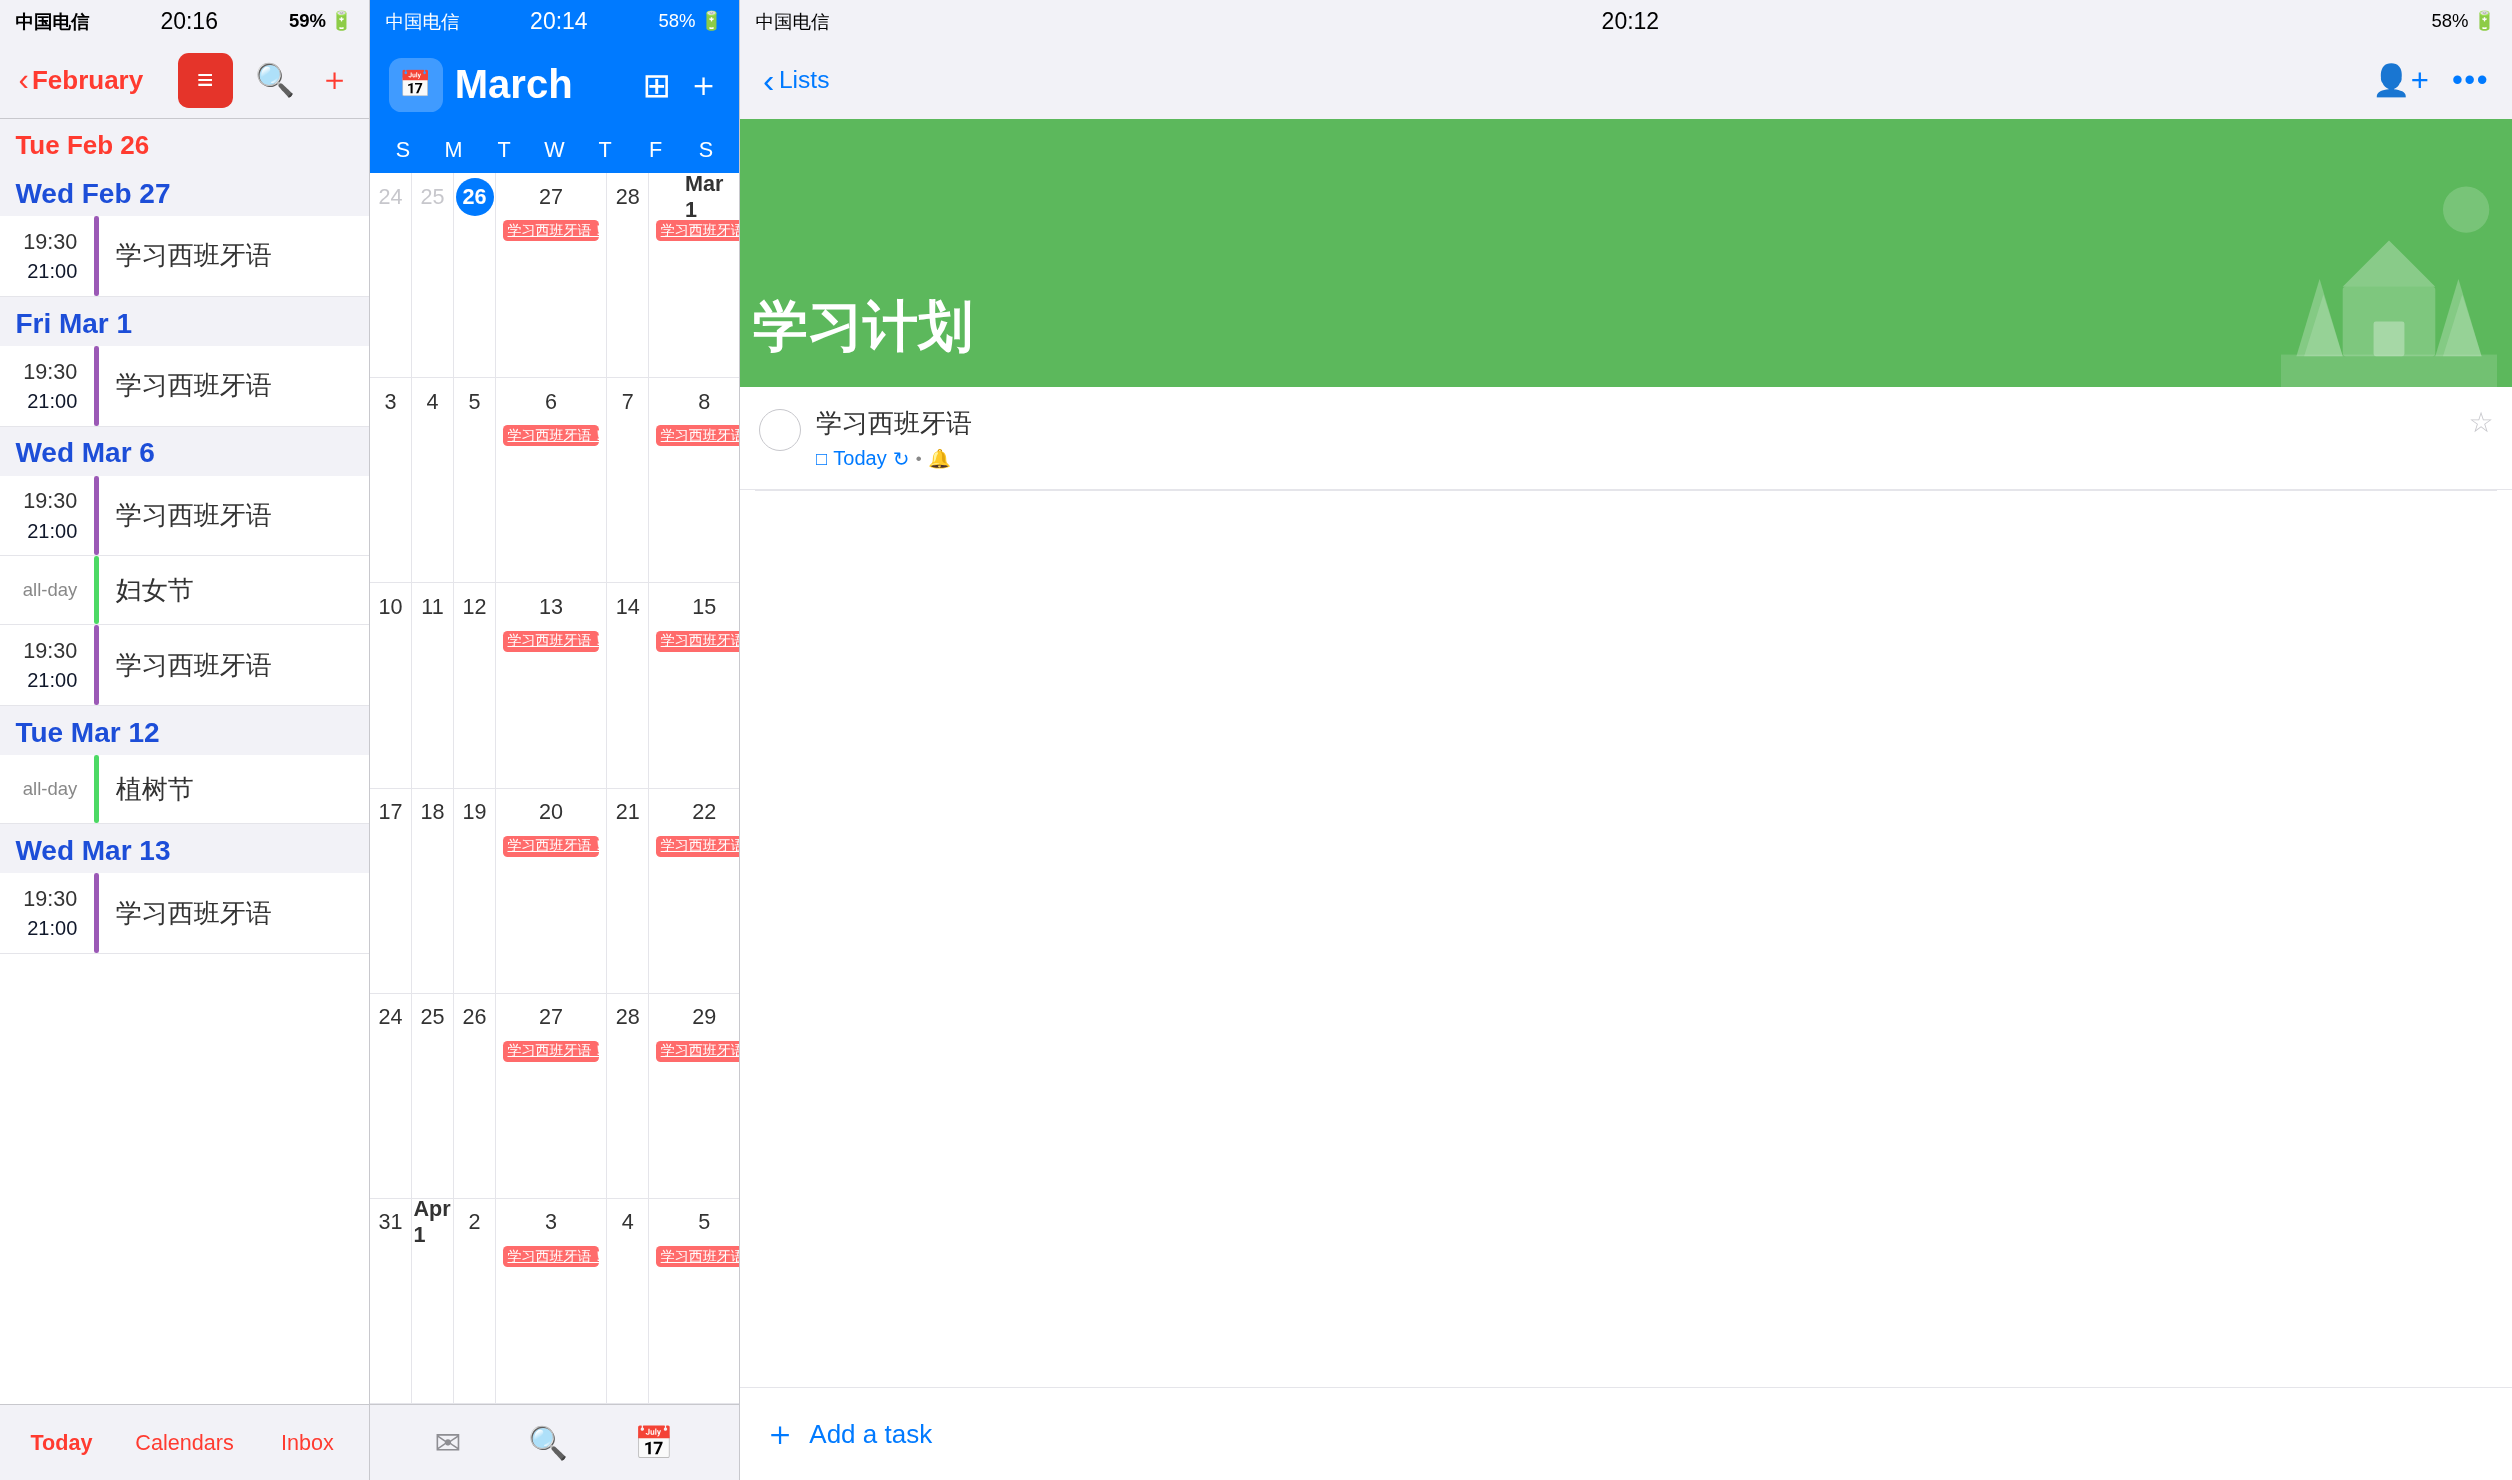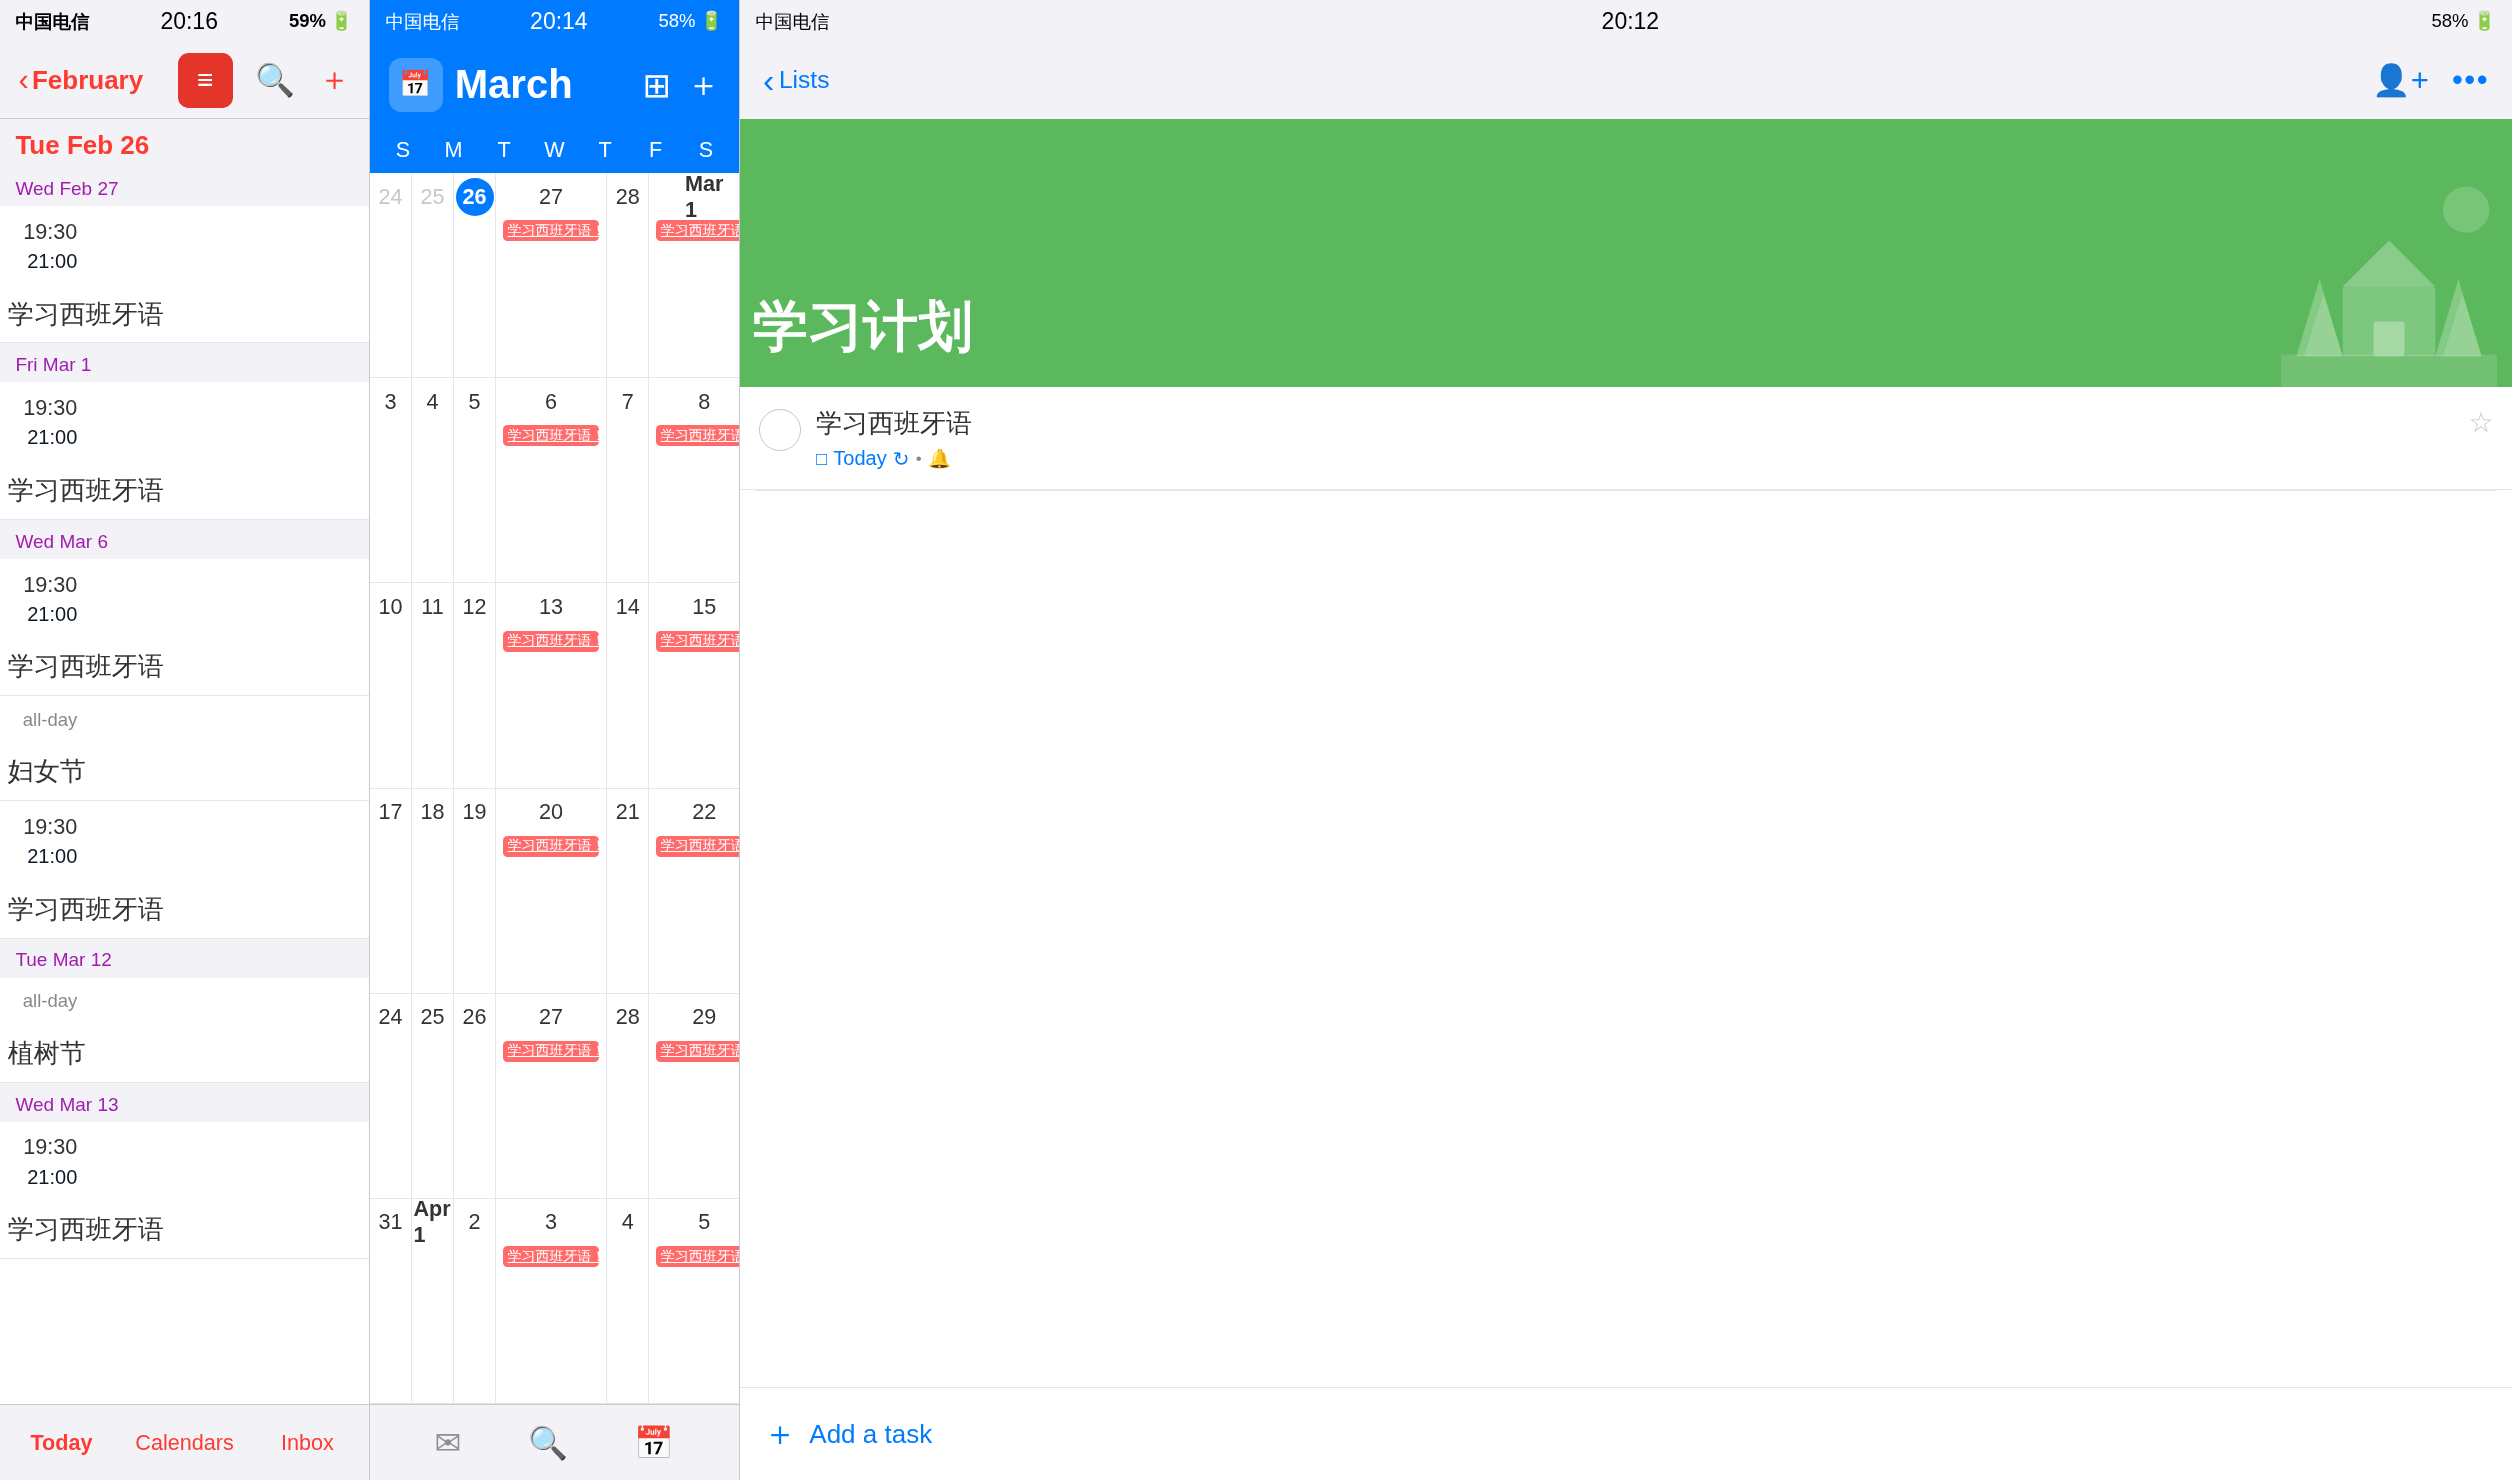--- a/index.html
+++ b/index.html
@@ -119,28 +119,28 @@
       background: #f2f2f7;
     }
 
     .day-header.today .day-text {
       color: #ff3b30;
       font-weight: 700;
       font-size: 26px;
     }
 
     .day-header .day-text {
-      color: #a21caf;
-      font-weight: 400;
-      font-size: 19px;
+      color: #1d4ed8;
+      font-weight: 700;
+      font-size: 28px;
     }
 
     .event-row {
       display: flex;
-      flex-direction: column;
+      flex-direction: row;
       background: #ffffff;
       min-height: 69px;
       border-bottom: 0.8px solid #e5e5ea;
       align-items: stretch;
     }
 
     .event-time {
       width: 85px;
       padding: 10.8px 7.7px 10.8px 15.4px;
       display: flex;

